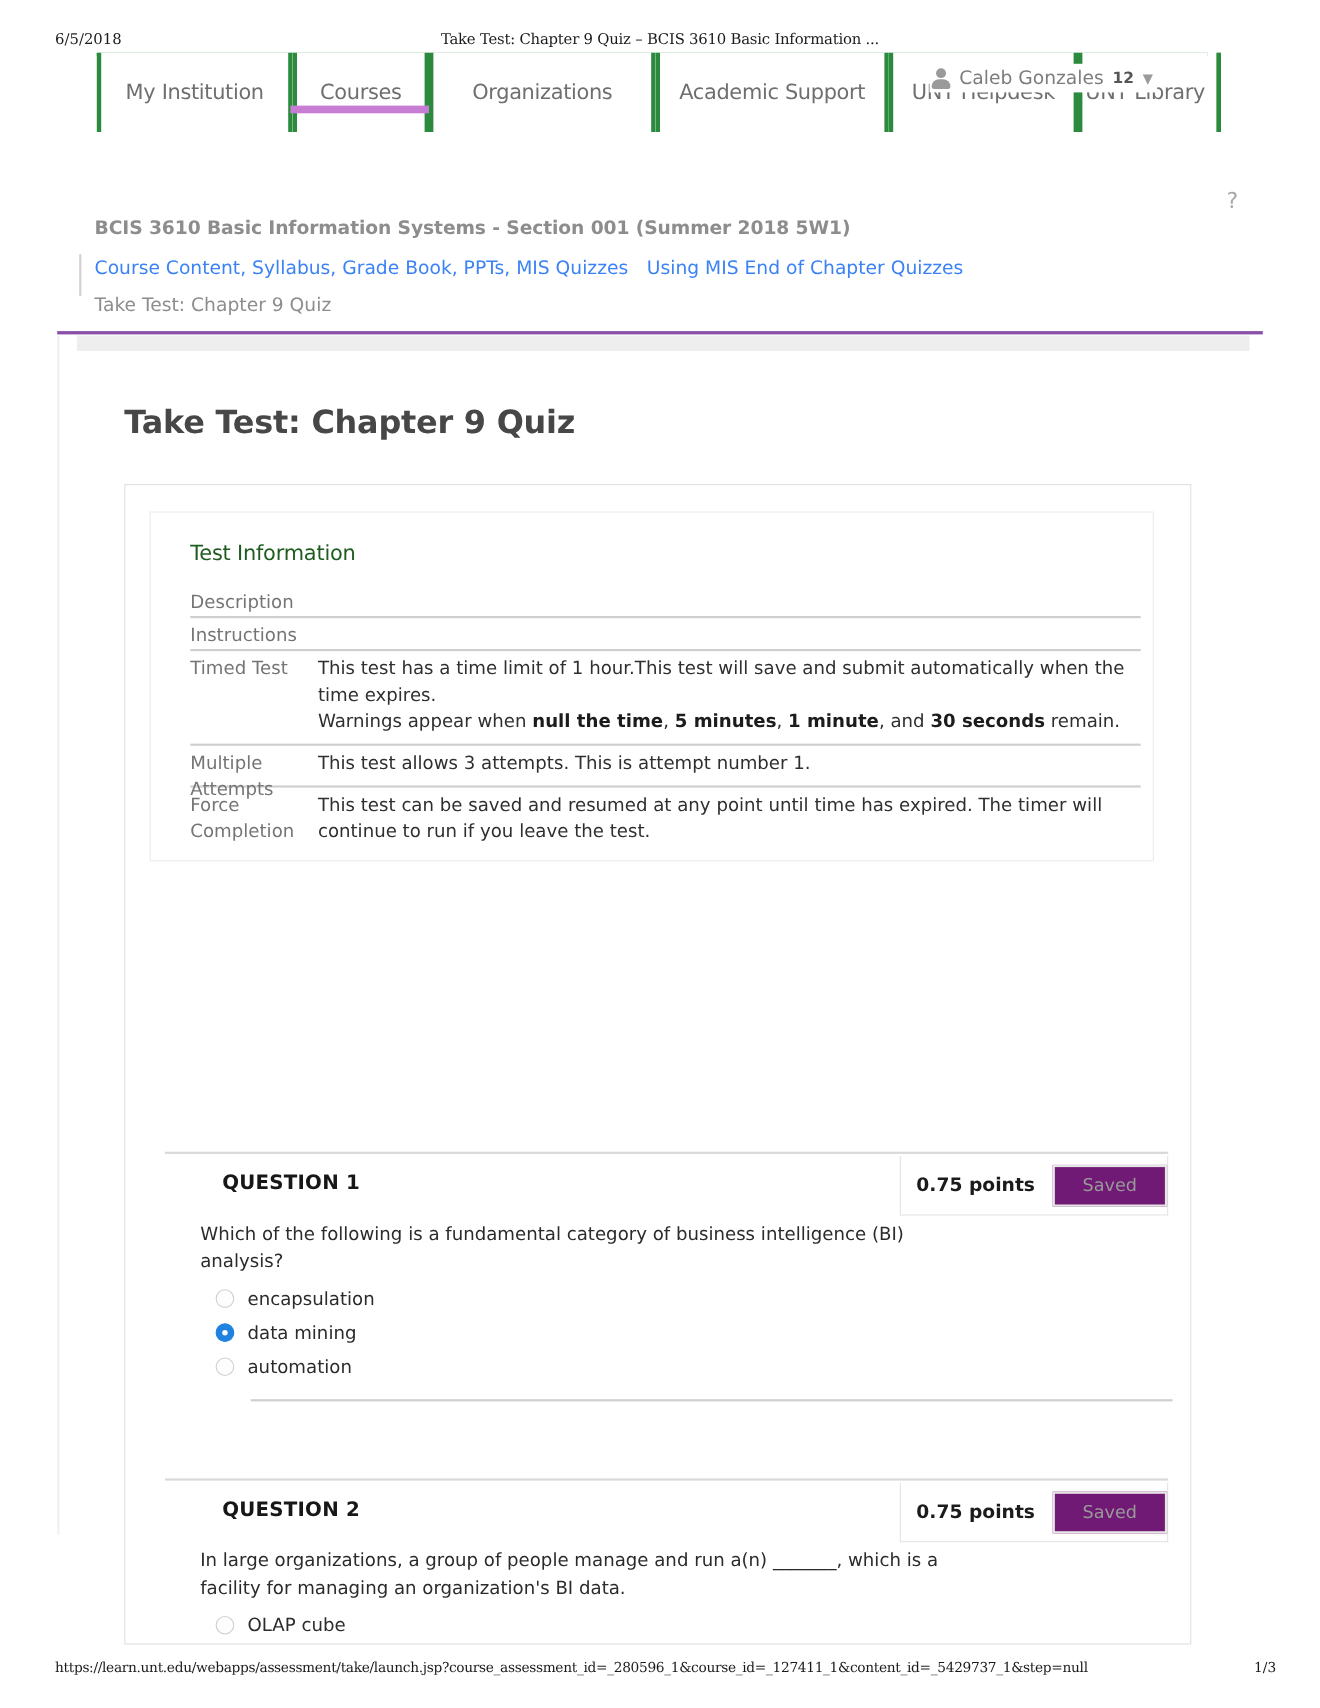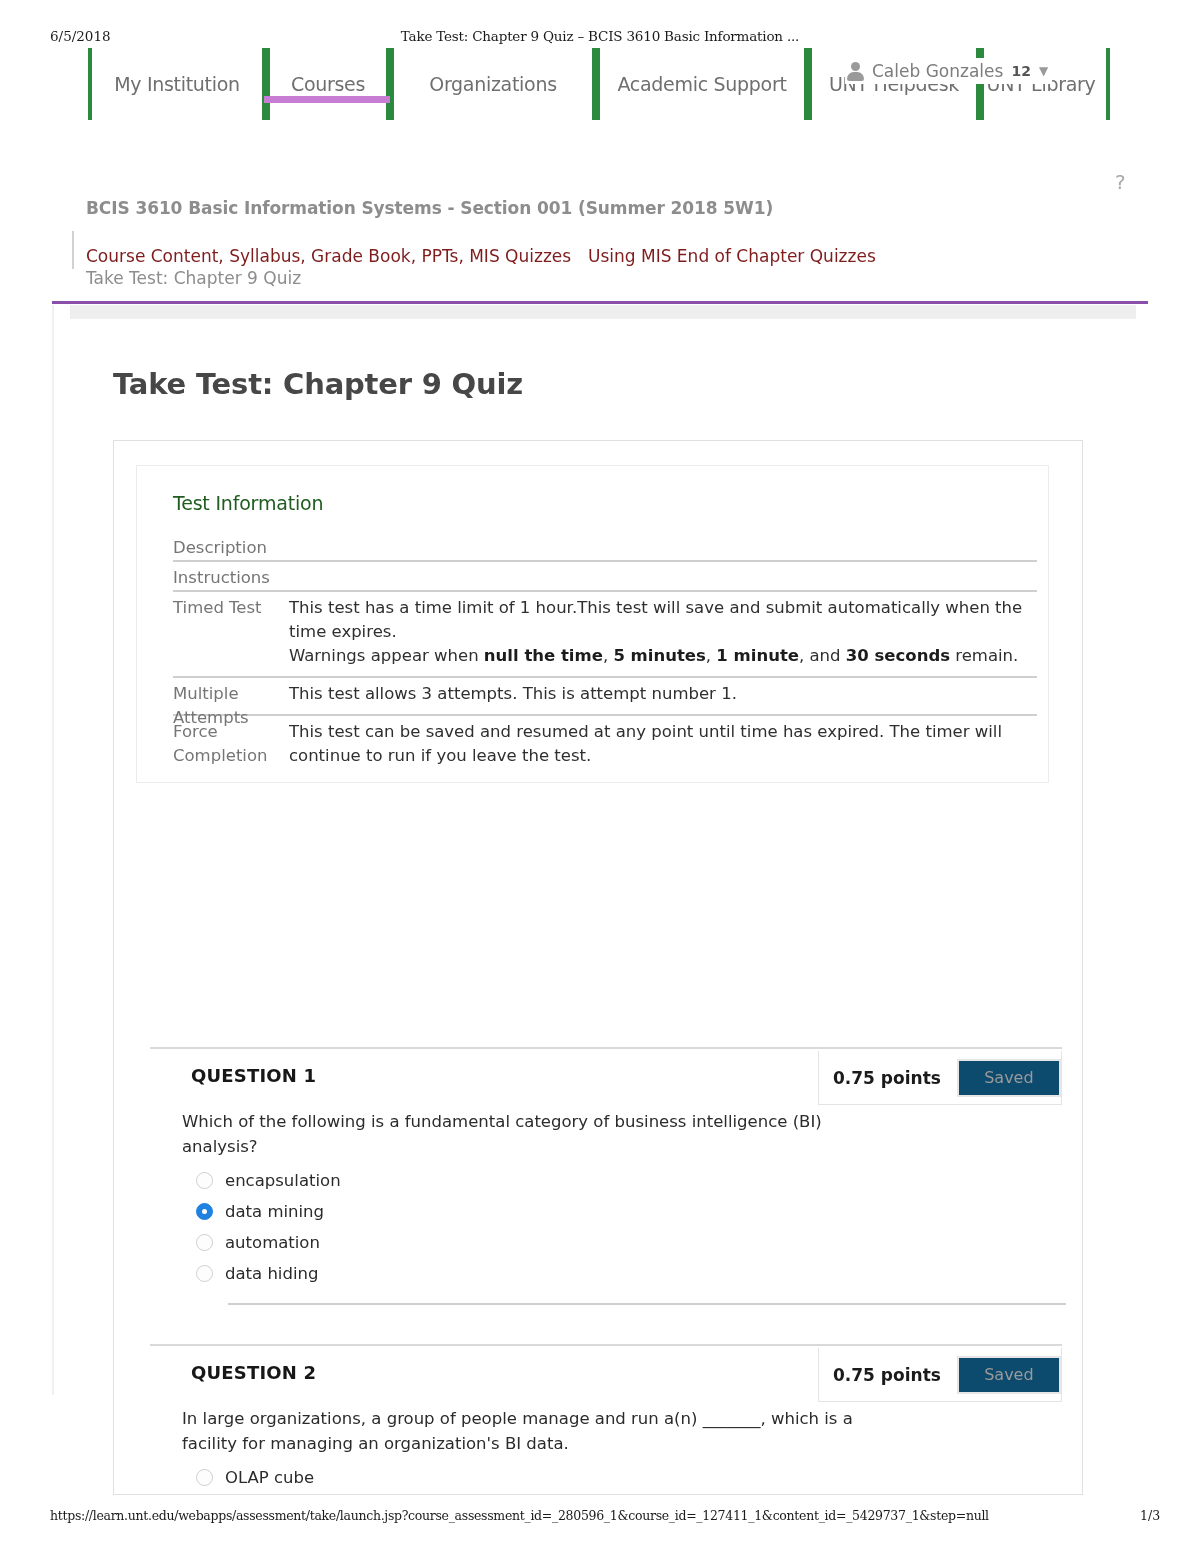--- a/index.html
+++ b/index.html
@@ -191,23 +191,23 @@
   }
   .crumb-row1 {
     position: absolute;
     top: 231px;
     left: 86px;
     width: 1000px;
     height: 24px;
   }
   .crumb-row1 .crumb {
     position: absolute;
-    top: 15px;
+    top: 3px;
     font-size: 17px;
-    color: #7f1d1d;
+    color: #3b82f6;
     white-space: nowrap;
   }
   .crumb-row1 .c0 { left: 0px; }
   .crumb-row1 .c1 { left: 502px; }
   .crumb-row2 {
     position: absolute;
     top: 268px;
     left: 86px;
     font-size: 17px;
     color: #8d8d8d;
@@ -318,21 +318,21 @@
     width: 912px;
   }
   .q-header {
     position: relative;
     height: 54px;
     border-top: 2px solid #d9d9d9;
   }
   .q-title {
     position: absolute;
     top: 16px;
-    left: 41px;
+    left: 52px;
     font-size: 18px;
     font-weight: bold;
     color: #171717;
     letter-spacing: 0.2px;
   }
   .q-meta {
     position: absolute;
     top: 2px;
     left: 668px;
     width: 244px;
@@ -348,21 +348,21 @@
     font-weight: bold;
     color: #1b1b1b;
     margin-left: 14px;
     white-space: nowrap;
   }
   .q-saved-btn {
     margin-left: 16px;
     width: 104px;
     height: 38px;
     border: 2px solid #e6e6e6;
-    background: #0c4a6e;
+    background: #701a75;
     font-size: 16px;
     color: #9a9a9a;
     font-family: "DejaVu Sans", sans-serif;
     display: flex;
     align-items: center;
     justify-content: center;
   }
   .q-body {
     position: relative;
     padding: 8px 0 16px 32px;
@@ -550,24 +550,20 @@
           <span class="opt-label">encapsulation</span>
         </label>
         <label class="q-option">
           <span class="radio checked"></span>
           <span class="opt-label">data mining</span>
         </label>
         <label class="q-option">
           <span class="radio"></span>
           <span class="opt-label">automation</span>
         </label>
-        <label class="q-option">
-          <span class="radio"></span>
-          <span class="opt-label">data hiding</span>
-        </label>
       </div>
       <div class="q-sep"></div>
     </div>
   </div>
 
   <div class="question" style="top: 903px;">
     <div class="q-header">
       <div class="q-title">QUESTION 2</div>
       <div class="q-meta">
         <span class="q-points">0.75 points</span>

